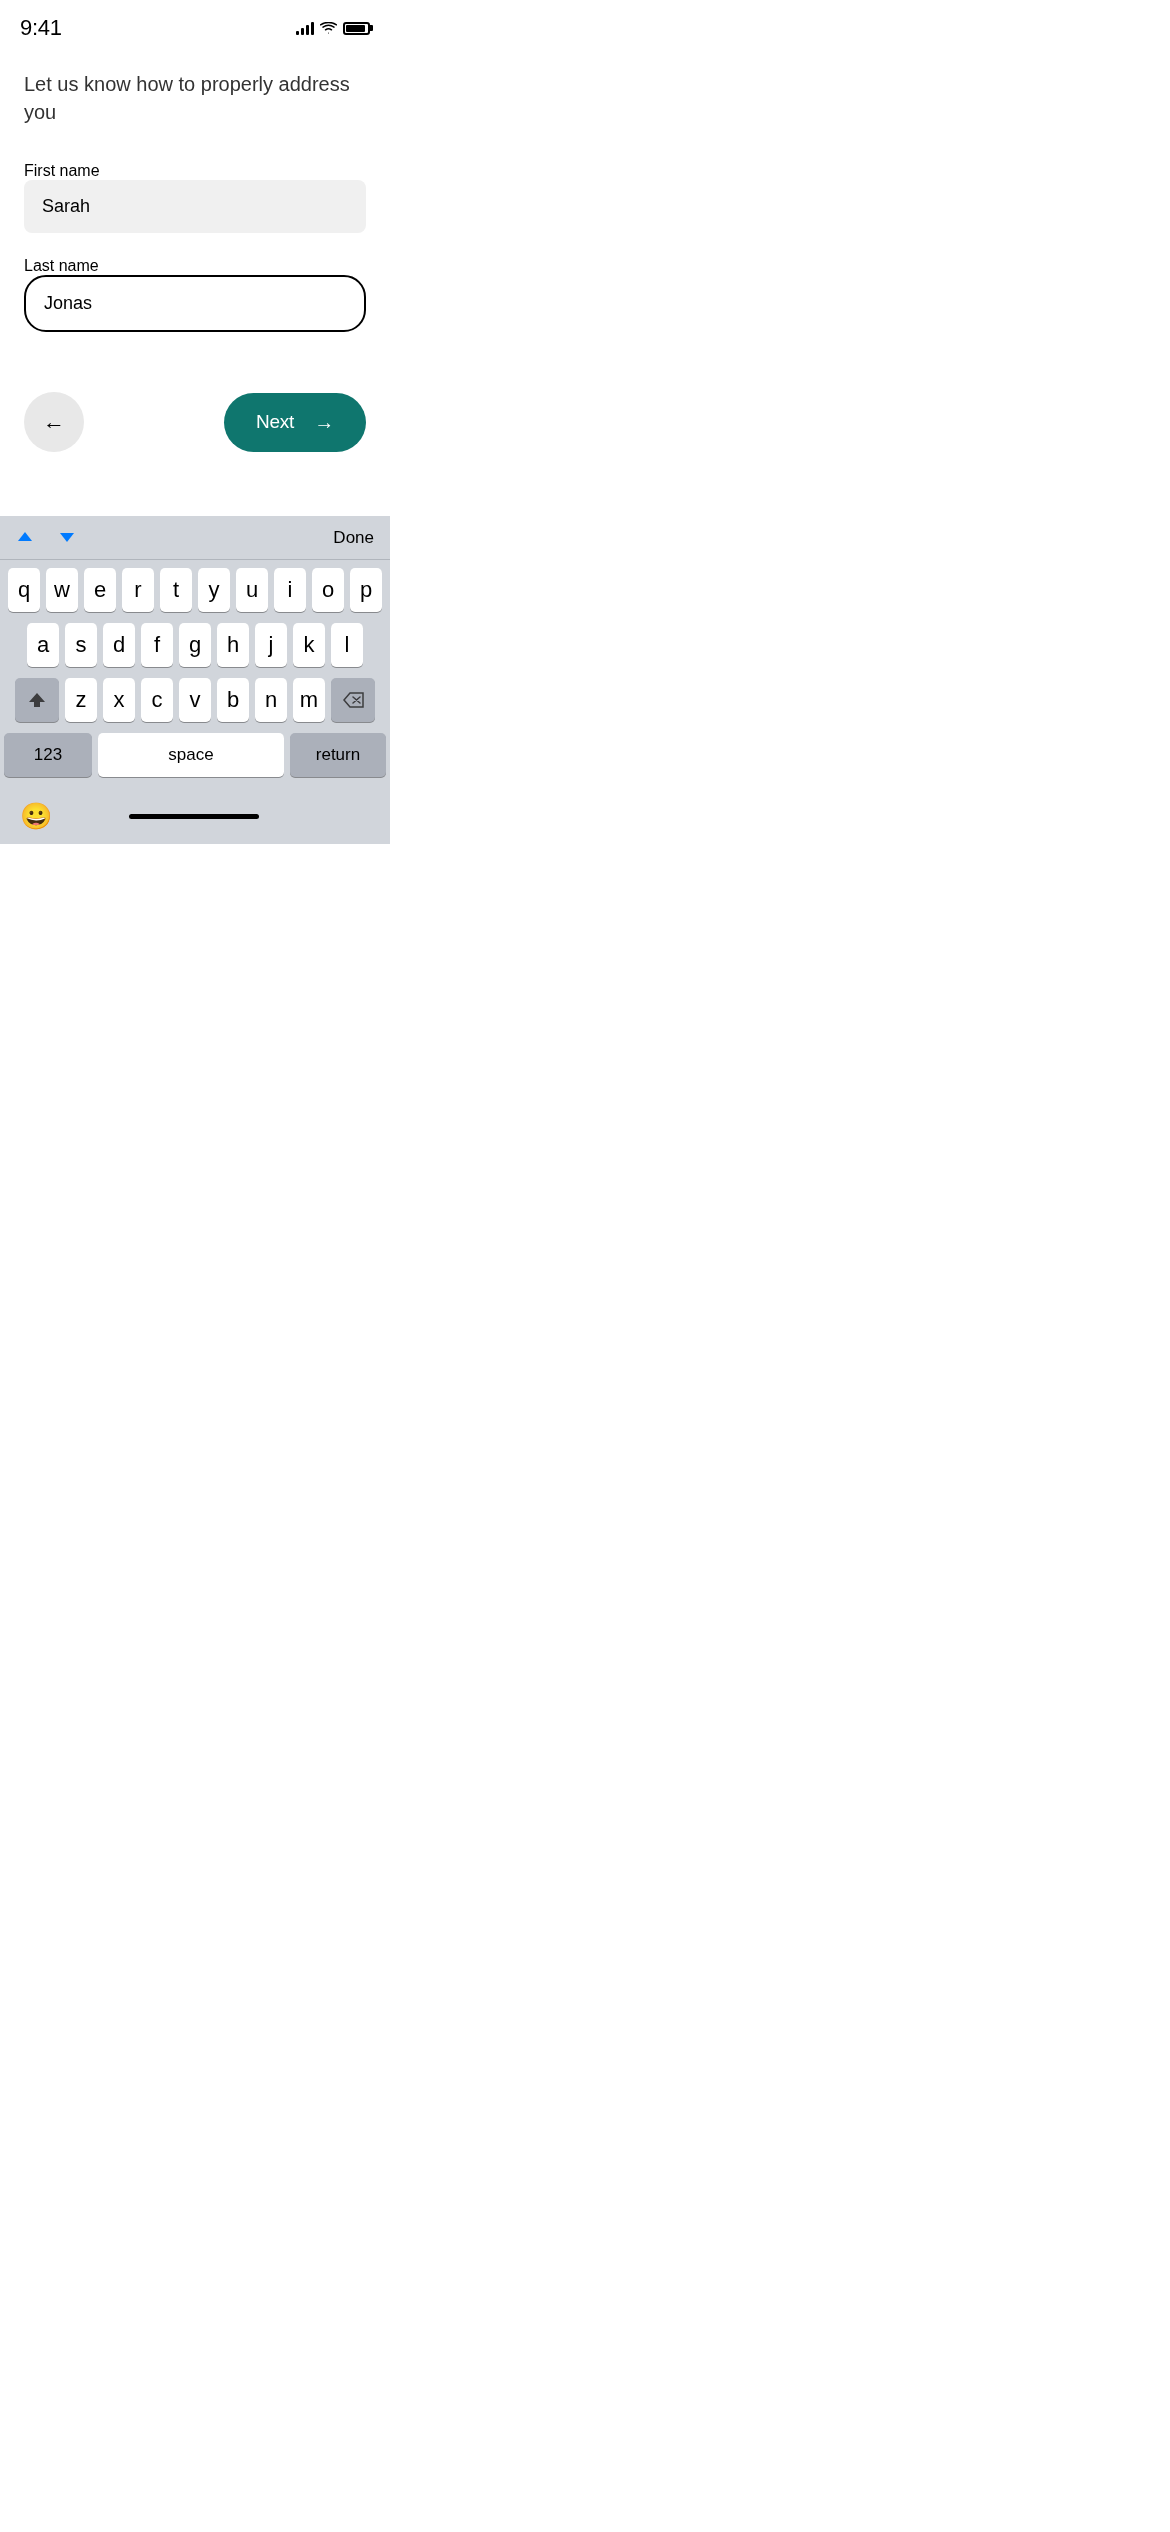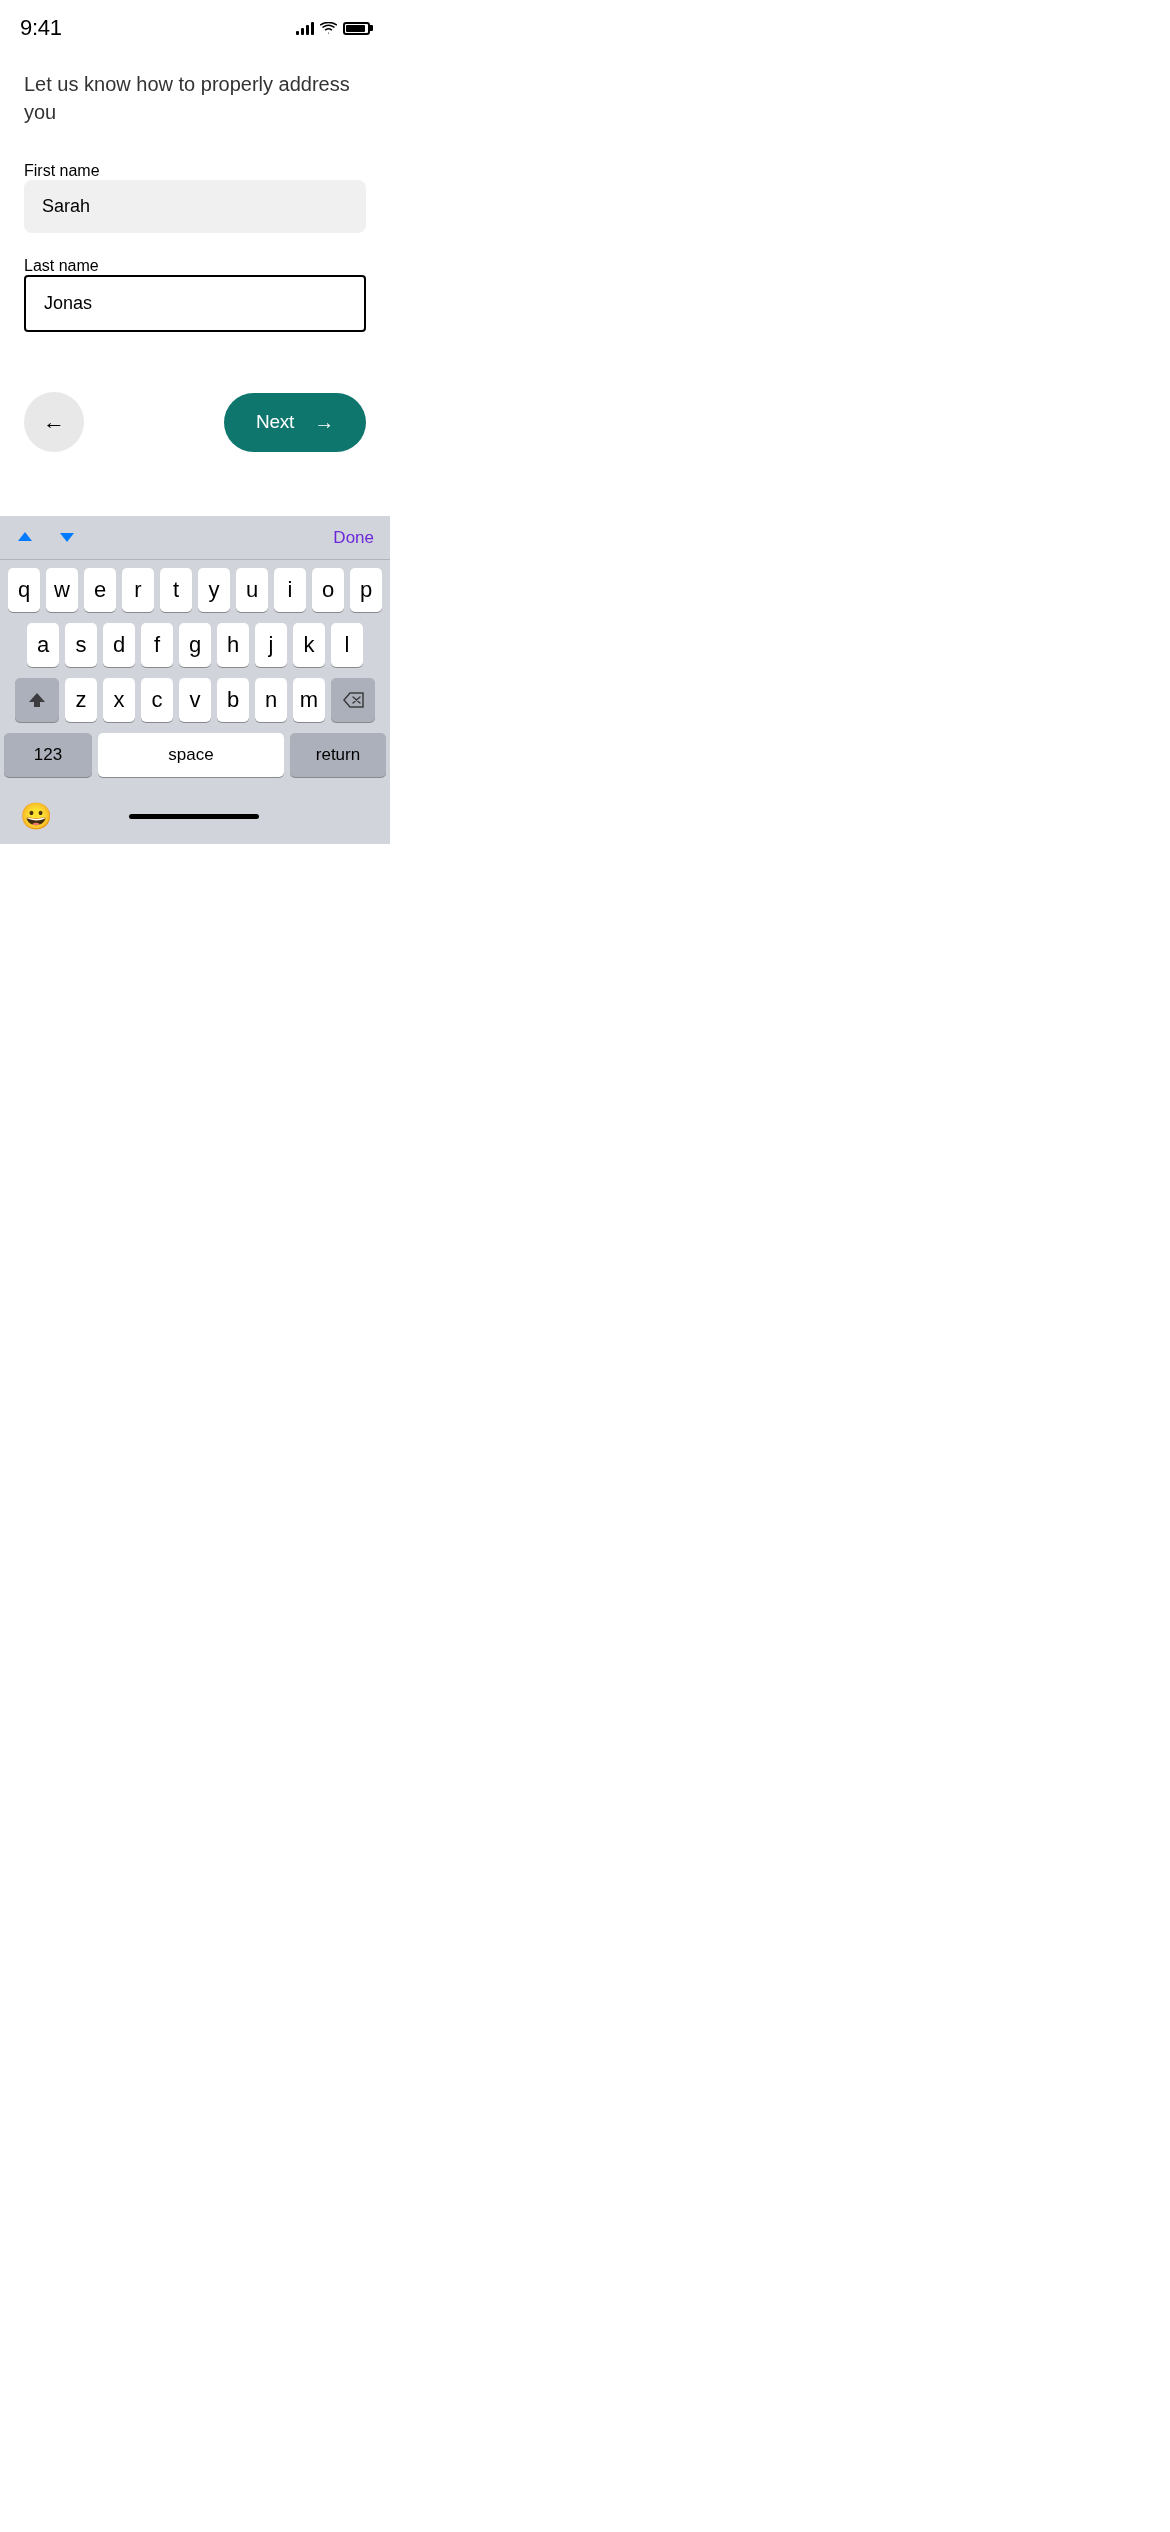--- a/index.html
+++ b/index.html
@@ -117,21 +117,21 @@
       outline: none;
       margin-bottom: 24px;
     }
 
     .input-last {
       width: 100%;
       padding: 16px 18px;
       font-size: 18px;
       background: #fff;
       border: 2px solid #000;
-      border-radius: 4px;
+      border-radius: 22px;
       color: #000;
       outline: none;
       caret-color: #000;
     }
 
     
     .nav-row {
       display: flex;
       justify-content: space-between;
       align-items: center;
@@ -210,21 +210,21 @@
       color: #007aff;
       font-weight: 300;
     }
 
     .toolbar-done {
       background: none;
       border: none;
       cursor: pointer;
       font-size: 17px;
       font-weight: 400;
-      color: #6d28d9;
+      color: #000000;
     }
 
     .keyboard-keys {
       background: #d1d5db;
       padding: 8px 4px 4px 4px;
     }
 
     .key-row {
       display: flex;
       justify-content: center;

